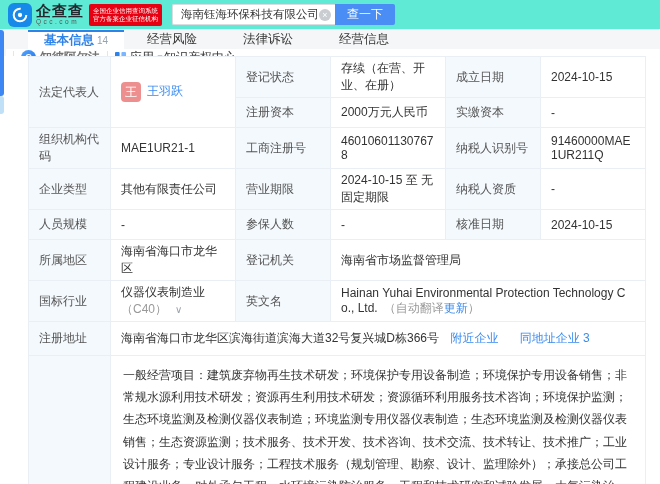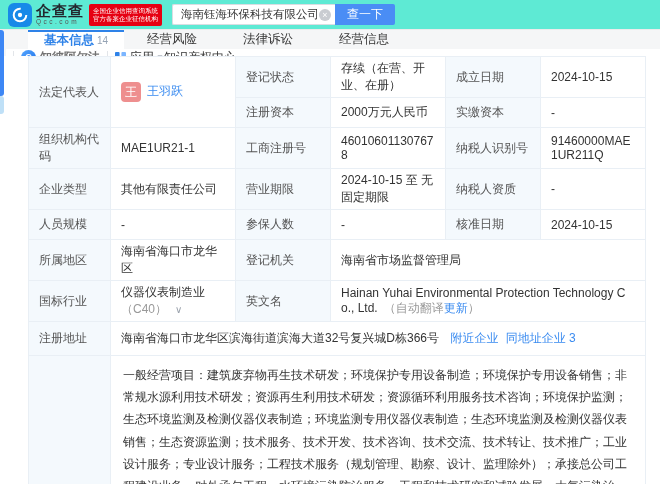--- a/index.html
+++ b/index.html
@@ -183,21 +183,21 @@
       <td class="lbl">英文名</td>
       <td class="val" colspan="3">
         <span>Hainan Yuhai Environmental Protection Technology Co., Ltd.</span><span class="gray en-note"><span>（自动翻译</span><a class="lnk">更新</a><span>）</span></span>
       </td>
     </tr>
     <tr style="height:34px">
       <td class="lbl">注册地址</td>
       <td class="val" colspan="5">
         <span>海南省海口市龙华区滨海街道滨海大道32号复兴城D栋366号</span>
         <a class="lnk" style="margin-left:8px">附近企业</a>
-        <a class="lnk" style="margin-left:4px">同地址企业 3</a>
+        <a class="lnk" style="margin-left:18px">同地址企业 3</a>
       </td>
     </tr>
     <tr>
       <td class="lbl">经营范围</td>
       <td class="val scope-cell" colspan="5">
         <p>一般经营项目：建筑废弃物再生技术研发；环境保护专用设备制造；环境保护专用设备销售；非常规水源利用技术研发；资源再生利用技术研发；资源循环利用服务技术咨询；环境保护监测；生态环境监测及检测仪器仪表制造；环境监测专用仪器仪表制造；生态环境监测及检测仪器仪表销售；生态资源监测；技术服务、技术开发、技术咨询、技术交流、技术转让、技术推广；工业设计服务；专业设计服务；工程技术服务（规划管理、勘察、设计、监理除外）；承接总公司工程建设业务；对外承包工程；水环境污染防治服务；工程和技术研究和试验发展；大气污染治理；生态环境材料制造；大气环境污染防治服务；环境监测专用仪器仪表销售；大气污染监测及检测仪器仪表销售；大气污染监测及检测仪器仪表制造；化工产品生产（不含许可类化工产品）；化工产品销售（不含许可类化工产品）；固体废物治理；销售代理；环保咨询服务；废弃碳纤维复合材料处理装备制造；水质污染物监测及检测仪器仪表制造；新兴能源技术研发；碳减排、碳转化、碳捕捉、碳封存技术研发；生物质能技术服务；生物质燃料加工；生物质液体燃料生产装备销售；生物质成型燃料销售；生物质能源数据库信息系统平台；生态环境材料销售；新材料技术推广服务；新材料技术研发；储能技术服务；碳纤维再生利用技术研发；以自有资金从事投资活动；自有资金投资的资产管理服务；信息技术咨询服务（经营范围中的一般经营项目依法自主开展经营活动，通过国家企业信用信息公示系统（海南）向社会公示）（一般经营项目自主</p>
 
       </td>
     </tr>
   </tbody>

